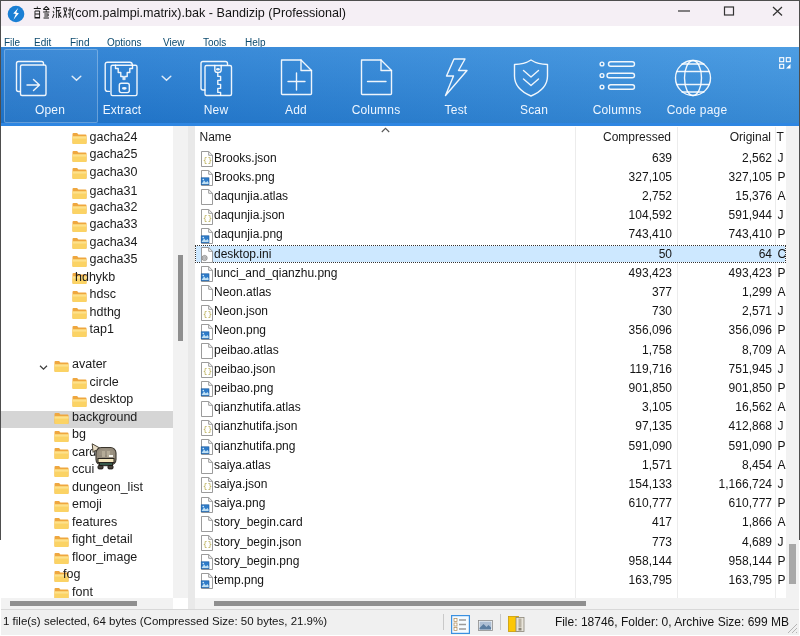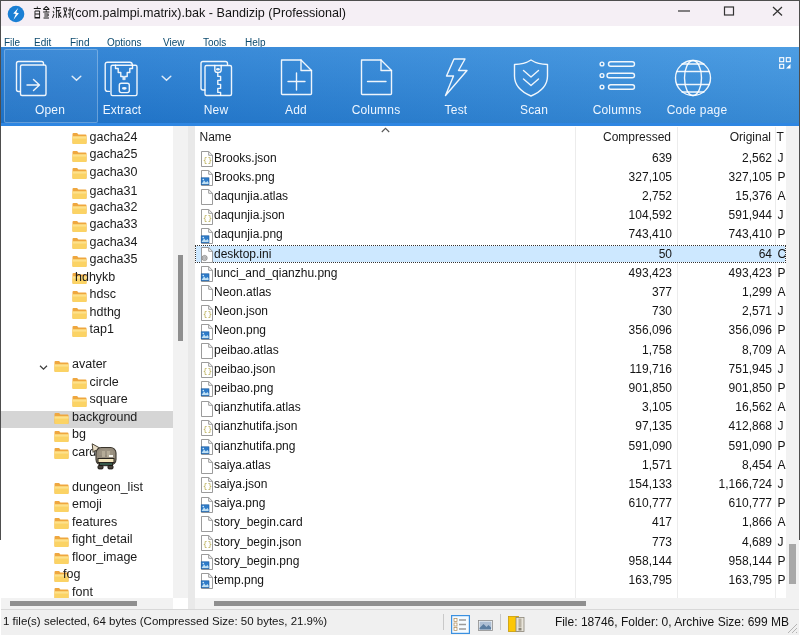--- a/index.html
+++ b/index.html
@@ -257,21 +257,21 @@
             <path d="M0.5 4.4 h14 v2.2 h-14 Z" fill="#fde18c"></path>
           </svg></span>
 <span class="nm" style="left:88.5px">circle</span>
 </div>
 <div class="trow" style="top:267.25px">
 <span class="fi" style="left:71px"><svg width="15" height="13" viewBox="0 0 15 13">
             <path d="M0.5 2 q0-1 1-1 h3.6 l1.3 1.6 h7.1 q1 0 1 1 V11 q0 1-1 1 h-12 q-1 0-1-1 Z" fill="#efa73f"></path>
             <path d="M0.5 4.4 h14 V11 q0 1-1 1 h-12 q-1 0-1-1 Z" fill="#fbd365"></path>
             <path d="M0.5 4.4 h14 v2.2 h-14 Z" fill="#fde18c"></path>
           </svg></span>
-<span class="nm" style="left:88.5px">square</span>
+<span class="nm" style="left:88.5px">desktop</span>
 </div>
 <div class="trow tsel" style="top:284.75px">
 <span class="fi" style="left:53px"><svg width="15" height="13" viewBox="0 0 15 13">
             <path d="M0.5 2 q0-1 1-1 h3.6 l1.3 1.6 h7.1 q1 0 1 1 V11 q0 1-1 1 h-12 q-1 0-1-1 Z" fill="#efa73f"></path>
             <path d="M0.5 4.4 h14 V11 q0 1-1 1 h-12 q-1 0-1-1 Z" fill="#fbd365"></path>
             <path d="M0.5 4.4 h14 v2.2 h-14 Z" fill="#fde18c"></path>
           </svg></span>
 <span class="nm" style="left:71px">background</span>
 </div>
 <div class="trow" style="top:302.25px">
@@ -282,20 +282,28 @@
           </svg></span>
 <span class="nm" style="left:71px">bg</span>
 </div>
 <div class="trow" style="top:319.75px">
 <span class="fi" style="left:53px"><svg width="15" height="13" viewBox="0 0 15 13">
             <path d="M0.5 2 q0-1 1-1 h3.6 l1.3 1.6 h7.1 q1 0 1 1 V11 q0 1-1 1 h-12 q-1 0-1-1 Z" fill="#efa73f"></path>
             <path d="M0.5 4.4 h14 V11 q0 1-1 1 h-12 q-1 0-1-1 Z" fill="#fbd365"></path>
             <path d="M0.5 4.4 h14 v2.2 h-14 Z" fill="#fde18c"></path>
           </svg></span>
 <span class="nm" style="left:71px">card</span>
+</div>
+<div class="trow" style="top:337.25px">
+<span class="fi" style="left:53px"><svg width="15" height="13" viewBox="0 0 15 13">
+            <path d="M0.5 2 q0-1 1-1 h3.6 l1.3 1.6 h7.1 q1 0 1 1 V11 q0 1-1 1 h-12 q-1 0-1-1 Z" fill="#efa73f"></path>
+            <path d="M0.5 4.4 h14 V11 q0 1-1 1 h-12 q-1 0-1-1 Z" fill="#fbd365"></path>
+            <path d="M0.5 4.4 h14 v2.2 h-14 Z" fill="#fde18c"></path>
+          </svg></span>
+<span class="nm" style="left:71px">ccui</span>
 </div>
 <div class="trow" style="top:354.75px">
 <span class="fi" style="left:53px"><svg width="15" height="13" viewBox="0 0 15 13">
             <path d="M0.5 2 q0-1 1-1 h3.6 l1.3 1.6 h7.1 q1 0 1 1 V11 q0 1-1 1 h-12 q-1 0-1-1 Z" fill="#efa73f"></path>
             <path d="M0.5 4.4 h14 V11 q0 1-1 1 h-12 q-1 0-1-1 Z" fill="#fbd365"></path>
             <path d="M0.5 4.4 h14 v2.2 h-14 Z" fill="#fde18c"></path>
           </svg></span>
 <span class="nm" style="left:71px">dungeon_list</span>
 </div>
 <div class="trow" style="top:372.25px">

